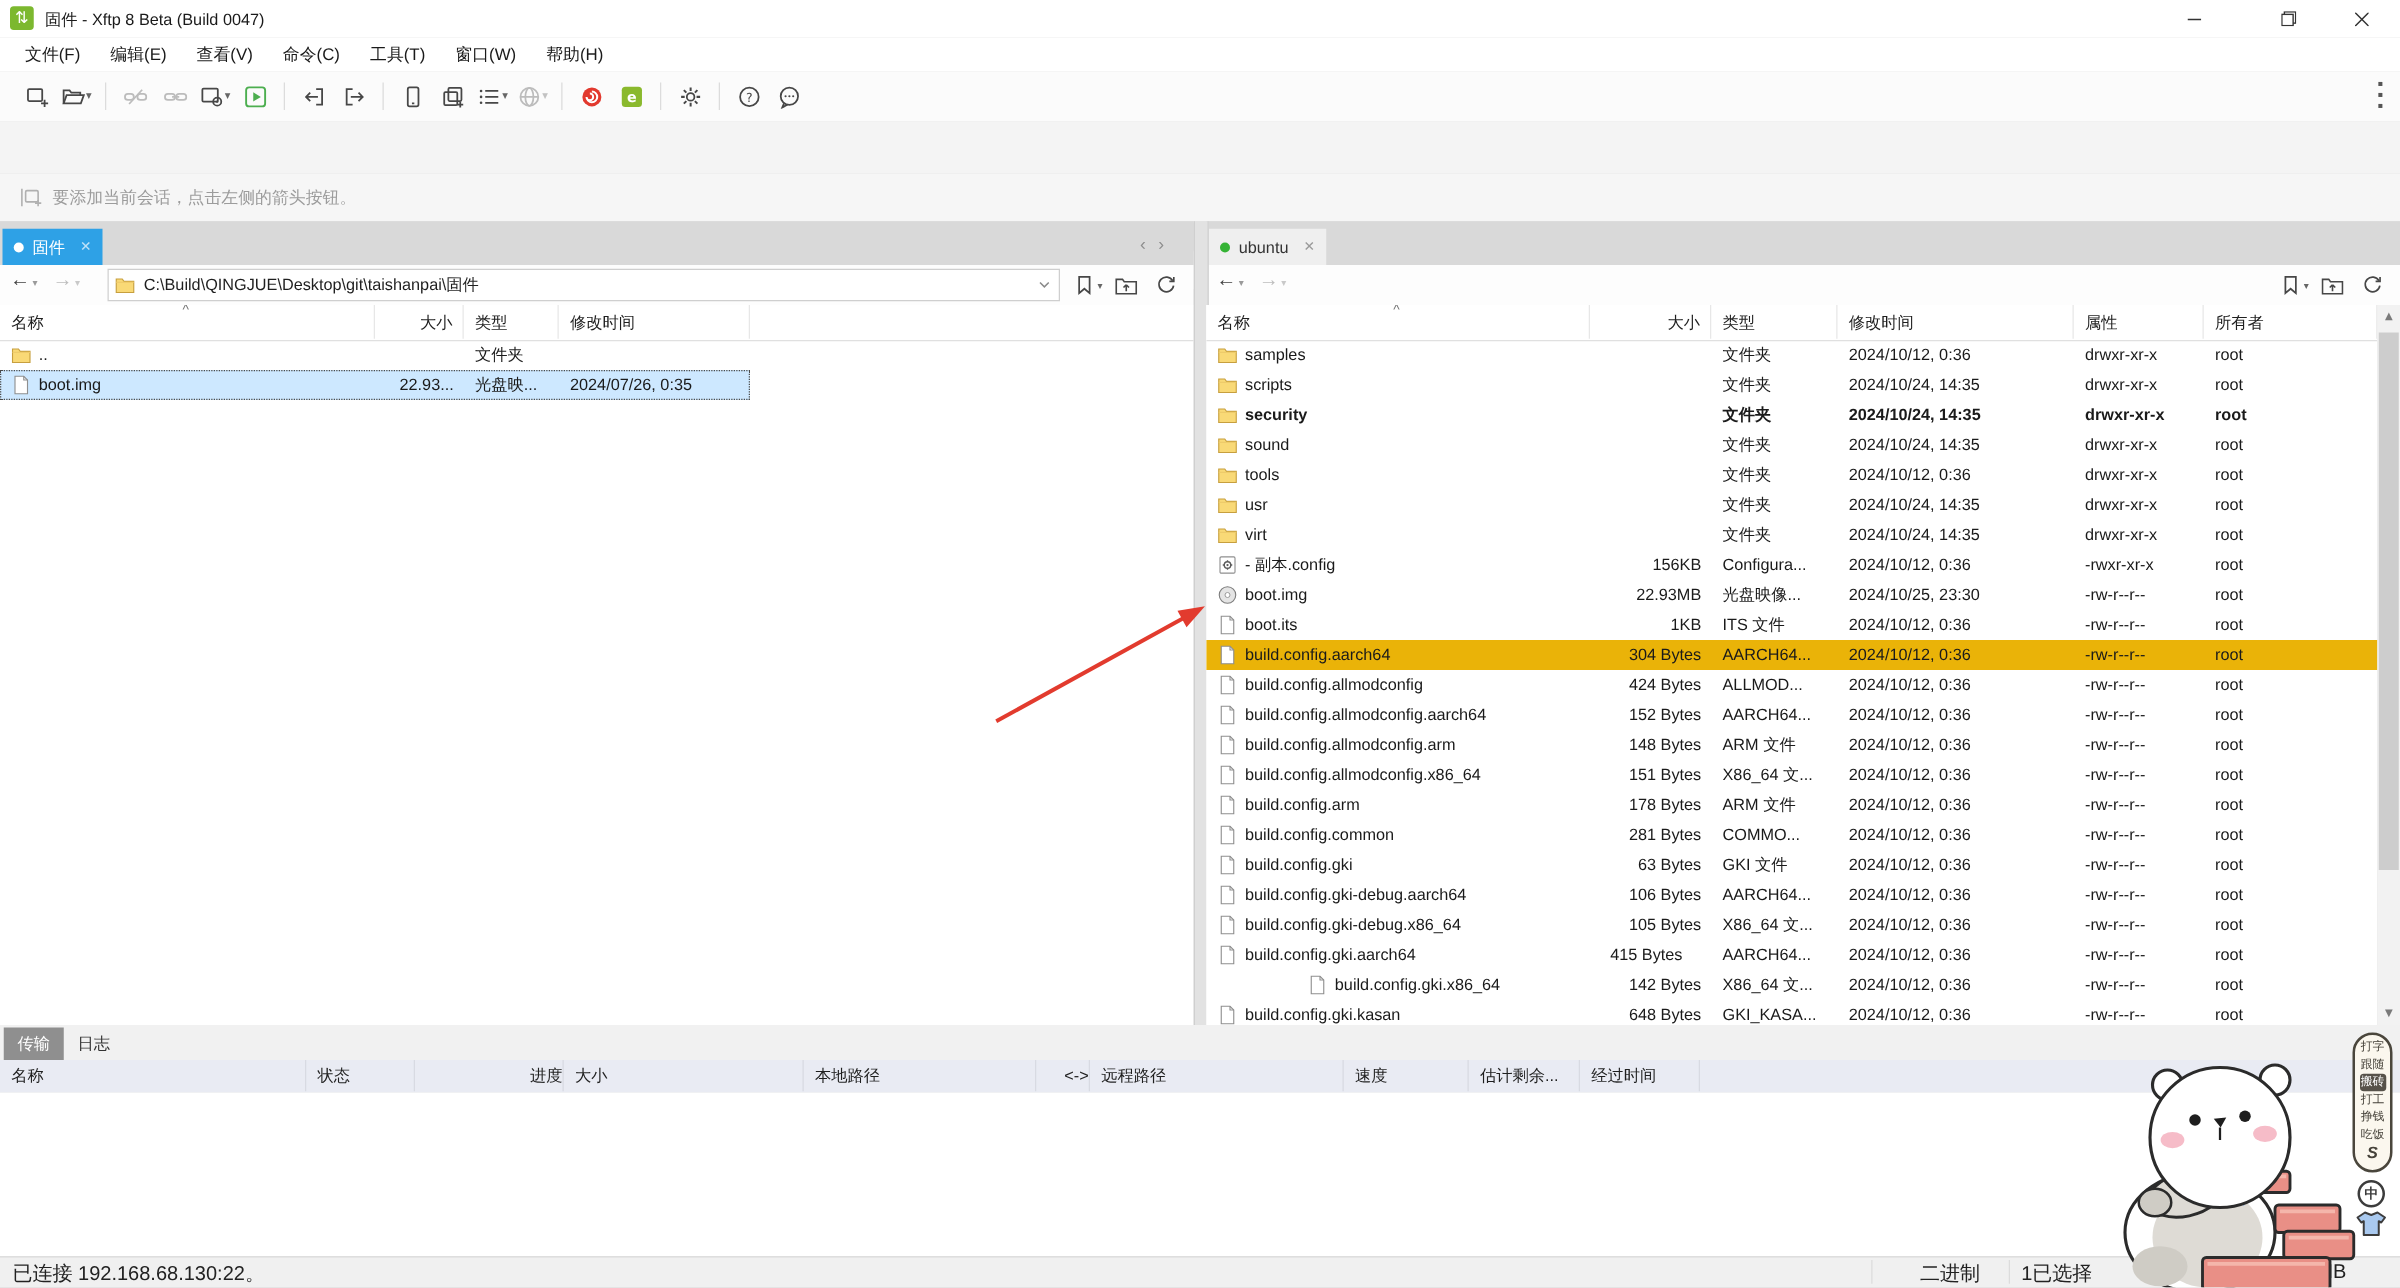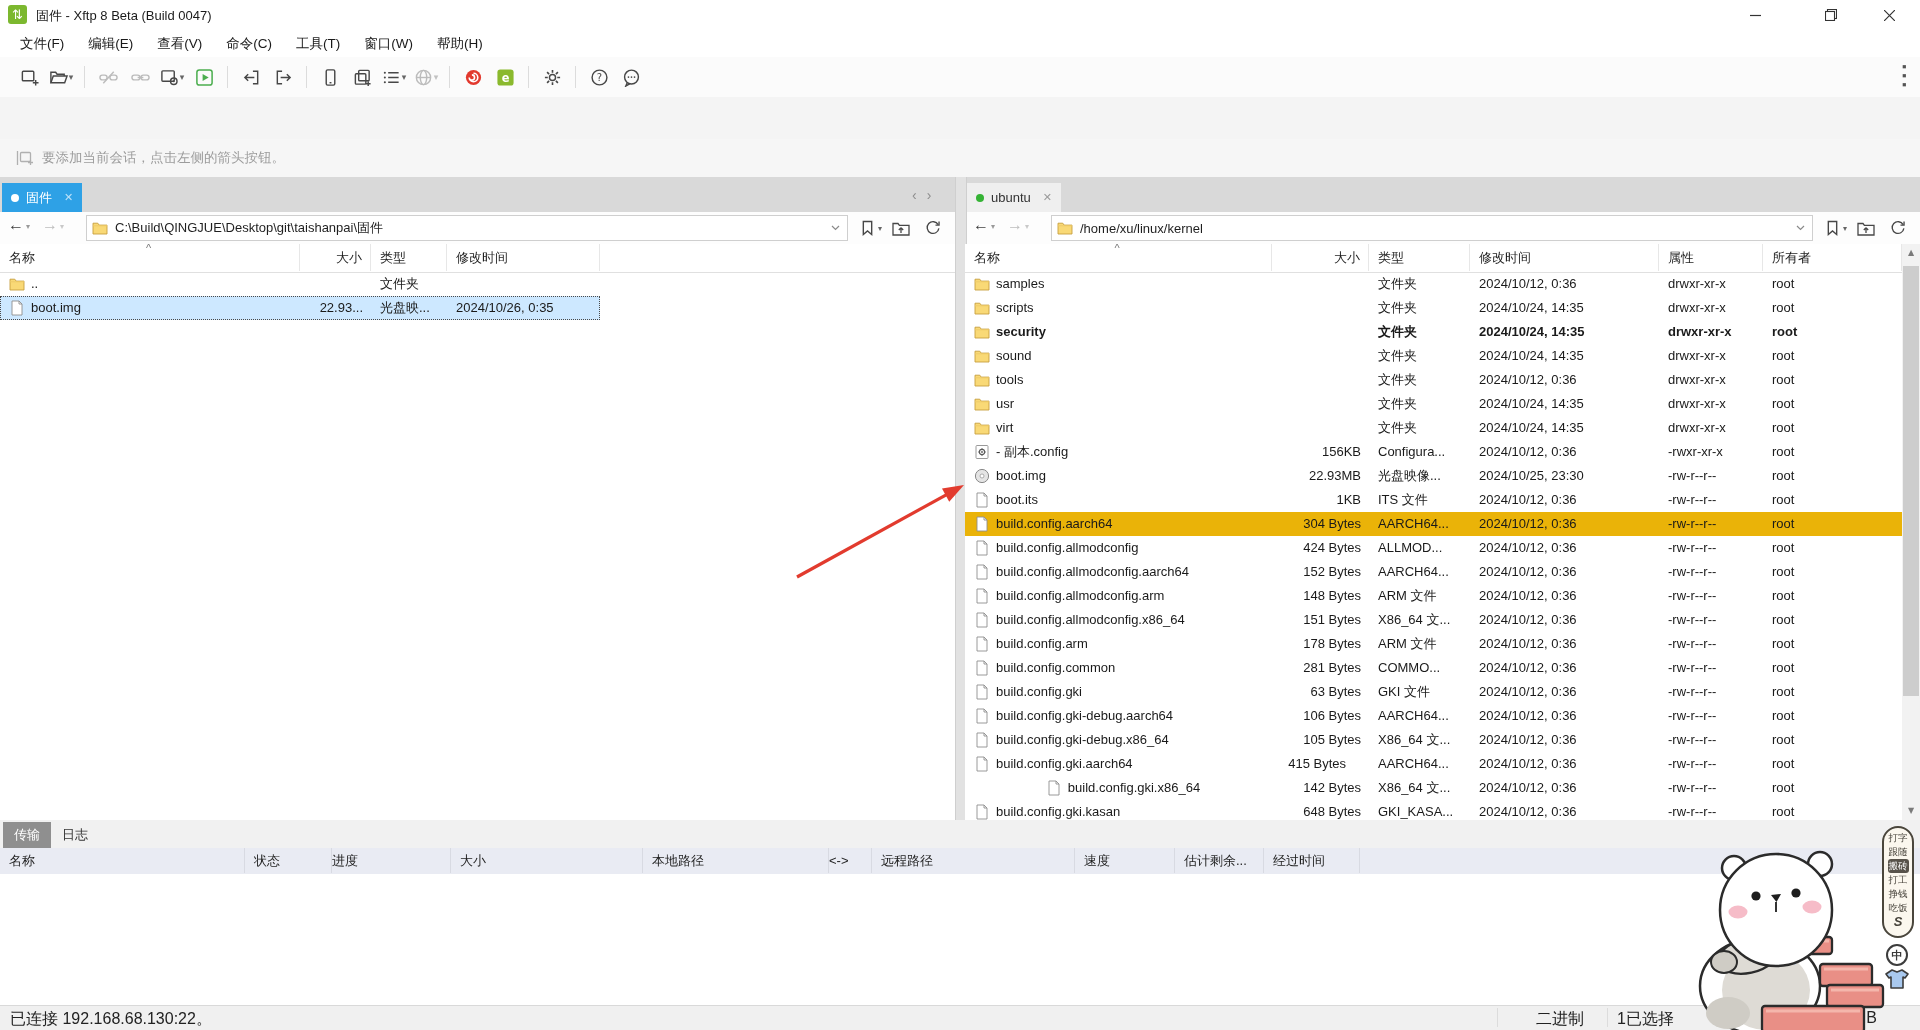--- a/index.html
+++ b/index.html
@@ -101,21 +101,21 @@
   #splitter{left:955px;top:177px;width:10px;height:643px;background:#e2e2e2;border-left:1px solid #cfcfcf;border-right:1px solid #cfcfcf;}
 
   
   #transfer-tabs-bg{left:0;top:820px;width:1920px;height:28px;background:#f1f1f1;}
   #transfer-tabs{left:3px;top:820px;height:28px;display:flex;align-items:flex-end;}
   .ttab{height:26px;line-height:26px;padding:0 11px;font-size:13px;color:#333;}
   .ttab.active{background:#8f8f8f;color:#fff;}
   #transfer-header{left:0;top:848px;width:1920px;height:26px;background:#e9ebf3;}
   .tcell{position:absolute;top:0;height:25px;line-height:25px;padding-left:9px;box-sizing:border-box;
          border-right:1px solid #d8dae2;font-size:13px;color:#1f1f1f;}
-  .tcell.c{text-align:left;padding-left:0;}
+  .tcell.c{text-align:right;padding-left:0;}
   #transfer-body{left:0;top:874px;width:1920px;height:131px;background:#fff;}
 
   
   #statusbar{left:0;top:1005px;width:1920px;height:25px;background:#f0f0f0;border-top:1px solid #d9d9d9;font-size:13px;color:#2a2a2a;}
   #status-left{left:10px;top:1009px;}
   #status-mode{left:1505px;top:1009px;width:110px;text-align:center;}
   #status-sel{left:1617px;top:1009px;}
   #status-mb{left:1853px;top:1009px;}
   .st-div{top:1008px;width:1px;height:19px;background:#dcdcdc;}
 
@@ -408,34 +408,20 @@
         <path d="M14.8 5.2A6.6 6.6 0 1 0 15.6 9.5" fill="none" stroke="#474747" stroke-width="1.5"></path>
         <path d="M15.8 1.8v4h-4" fill="none" stroke="#474747" stroke-width="1.5"></path>
       </svg>
     </div>
   </div>
 <div class="abs pathbar" id="pathbar-right">
     <div class="nav-arrow" style="left: 8px; color: rgb(63, 63, 63);">←</div>
     <div class="nav-caret" style="left: 26px;">▾</div>
     <div class="nav-arrow" style="left: 42px; color: rgb(189, 189, 189);">→</div>
     <div class="nav-caret" style="left: 60px; color: rgb(201, 201, 201);">▾</div>
-    <div class="path-input">
-      <span class="ficon">
-        <svg viewBox="0 0 16 14">
-          <path d="M1 2.2h4.8l1.4 1.9H15V13H1z" fill="#f9d976" stroke="#c79f3e" stroke-width="0.9"></path>
-          <path d="M1 4.8h14" stroke="#eecb6a" stroke-width="1"></path>
-        </svg>
-      </span>
-      <span>/home/xu/linux/kernel</span>
-      <span class="path-chevron">
-        <svg width="9" height="6" viewBox="0 0 9 6">
-          <path d="M1 1l3.5 3.5L8 1" stroke="#8a8a8a" stroke-width="1.2" fill="none"></path>
-        </svg>
-      </span>
-    </div>
     <div class="pb-icon" style="left: 856px;">
       <svg width="13" height="16" viewBox="0 0 14 17">
         <path d="M2.5 1.5h9v14l-4.5-3.8L2.5 15.5z" fill="none" stroke="#474747" stroke-width="1.5"></path>
       </svg>
     </div>
     <div class="pb-caret" style="left: 878px;">▾</div>
     <div class="pb-icon" style="left: 890px;">
       <svg width="18" height="15" viewBox="0 0 18 15">
         <path d="M1 2.5h5l1.4 1.9H17V14H1z" fill="none" stroke="#474747" stroke-width="1.3"></path>
         <path d="M9 12V6.8M9 6.8L6.8 9M9 6.8L11.2 9" stroke="#474747" stroke-width="1.3" fill="none"></path>
@@ -477,21 +463,21 @@
           <span class="ficon">
             <svg viewBox="0 0 16 16">
               <path d="M3 1h7l3 3v11H3z" fill="#fff" stroke="#8f8f8f" stroke-width="0.9"></path>
               <path d="M10 1v3h3" fill="none" stroke="#8f8f8f" stroke-width="0.9"></path>
             </svg>
           </span>
           <span>boot.img</span>
         </div>
         <div class="fcell r" style="left: 300px; width: 71px;">22.93...</div>
         <div class="fcell" style="left: 371px; width: 76px;">光盘映...</div>
-        <div class="fcell" style="left: 447px; width: 153px;">2024/10/26, 0:35</div>
+        <div class="fcell" style="left: 447px; width: 153px;">2024/07/26, 0:35</div>
       </div>
     </div>
 </div>
 <div class="abs" id="splitter"></div>
 <div class="abs fpanel" id="panel-right">
   <div class="fheader" id="right-header">
       <div class="hcell" style="left: 0px; width: 307px;">名称</div>
       <div class="hcell r" style="left: 307px; width: 97px;">大小</div>
       <div class="hcell" style="left: 404px; width: 101px;">类型</div>
       <div class="hcell" style="left: 505px; width: 189px;">修改时间</div>

